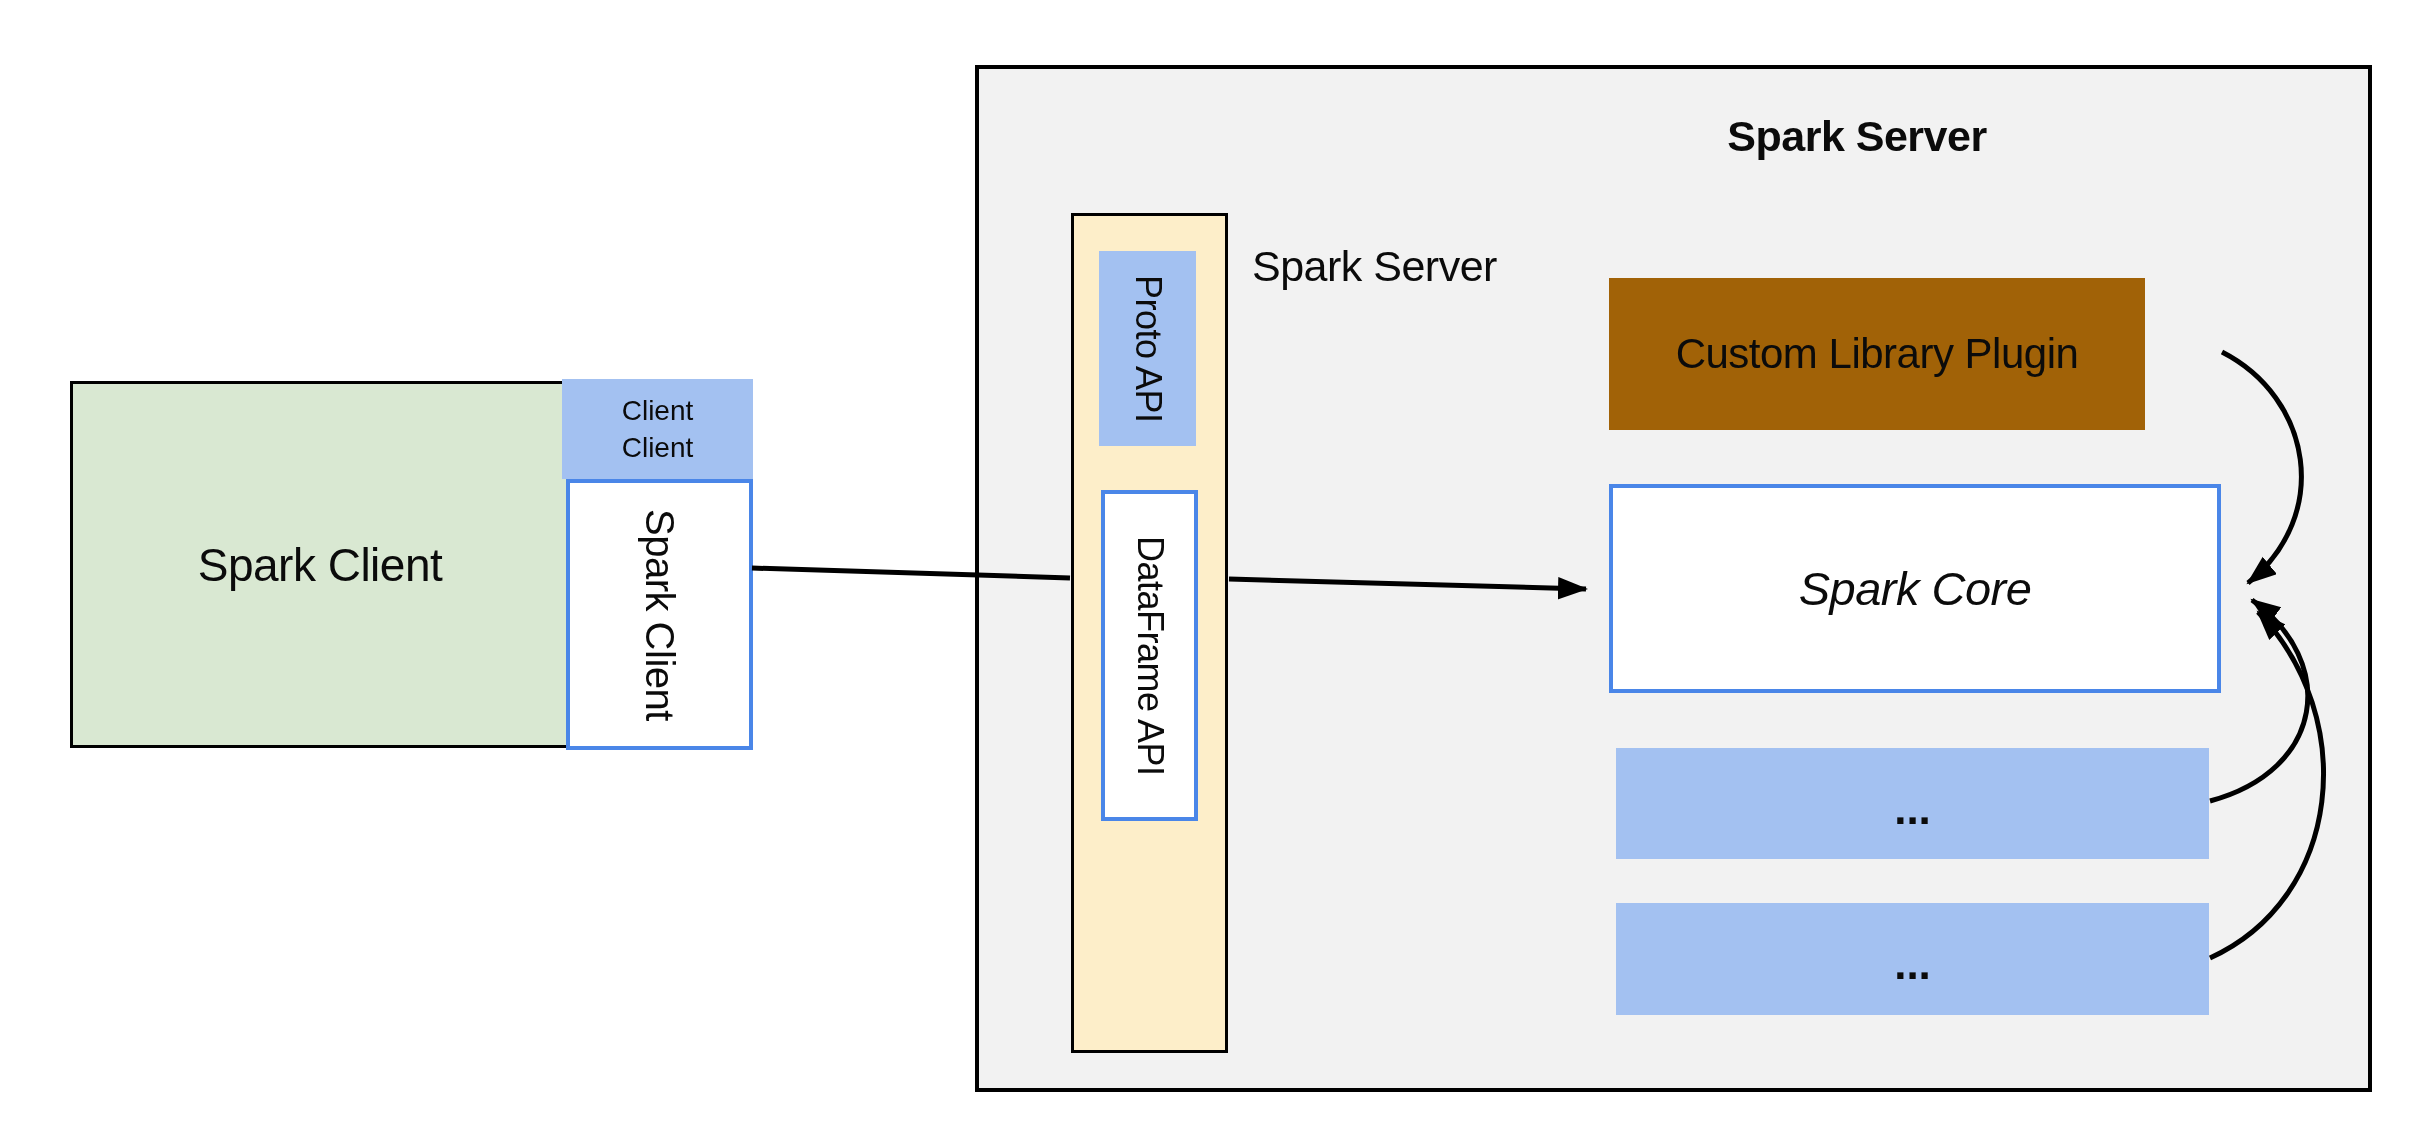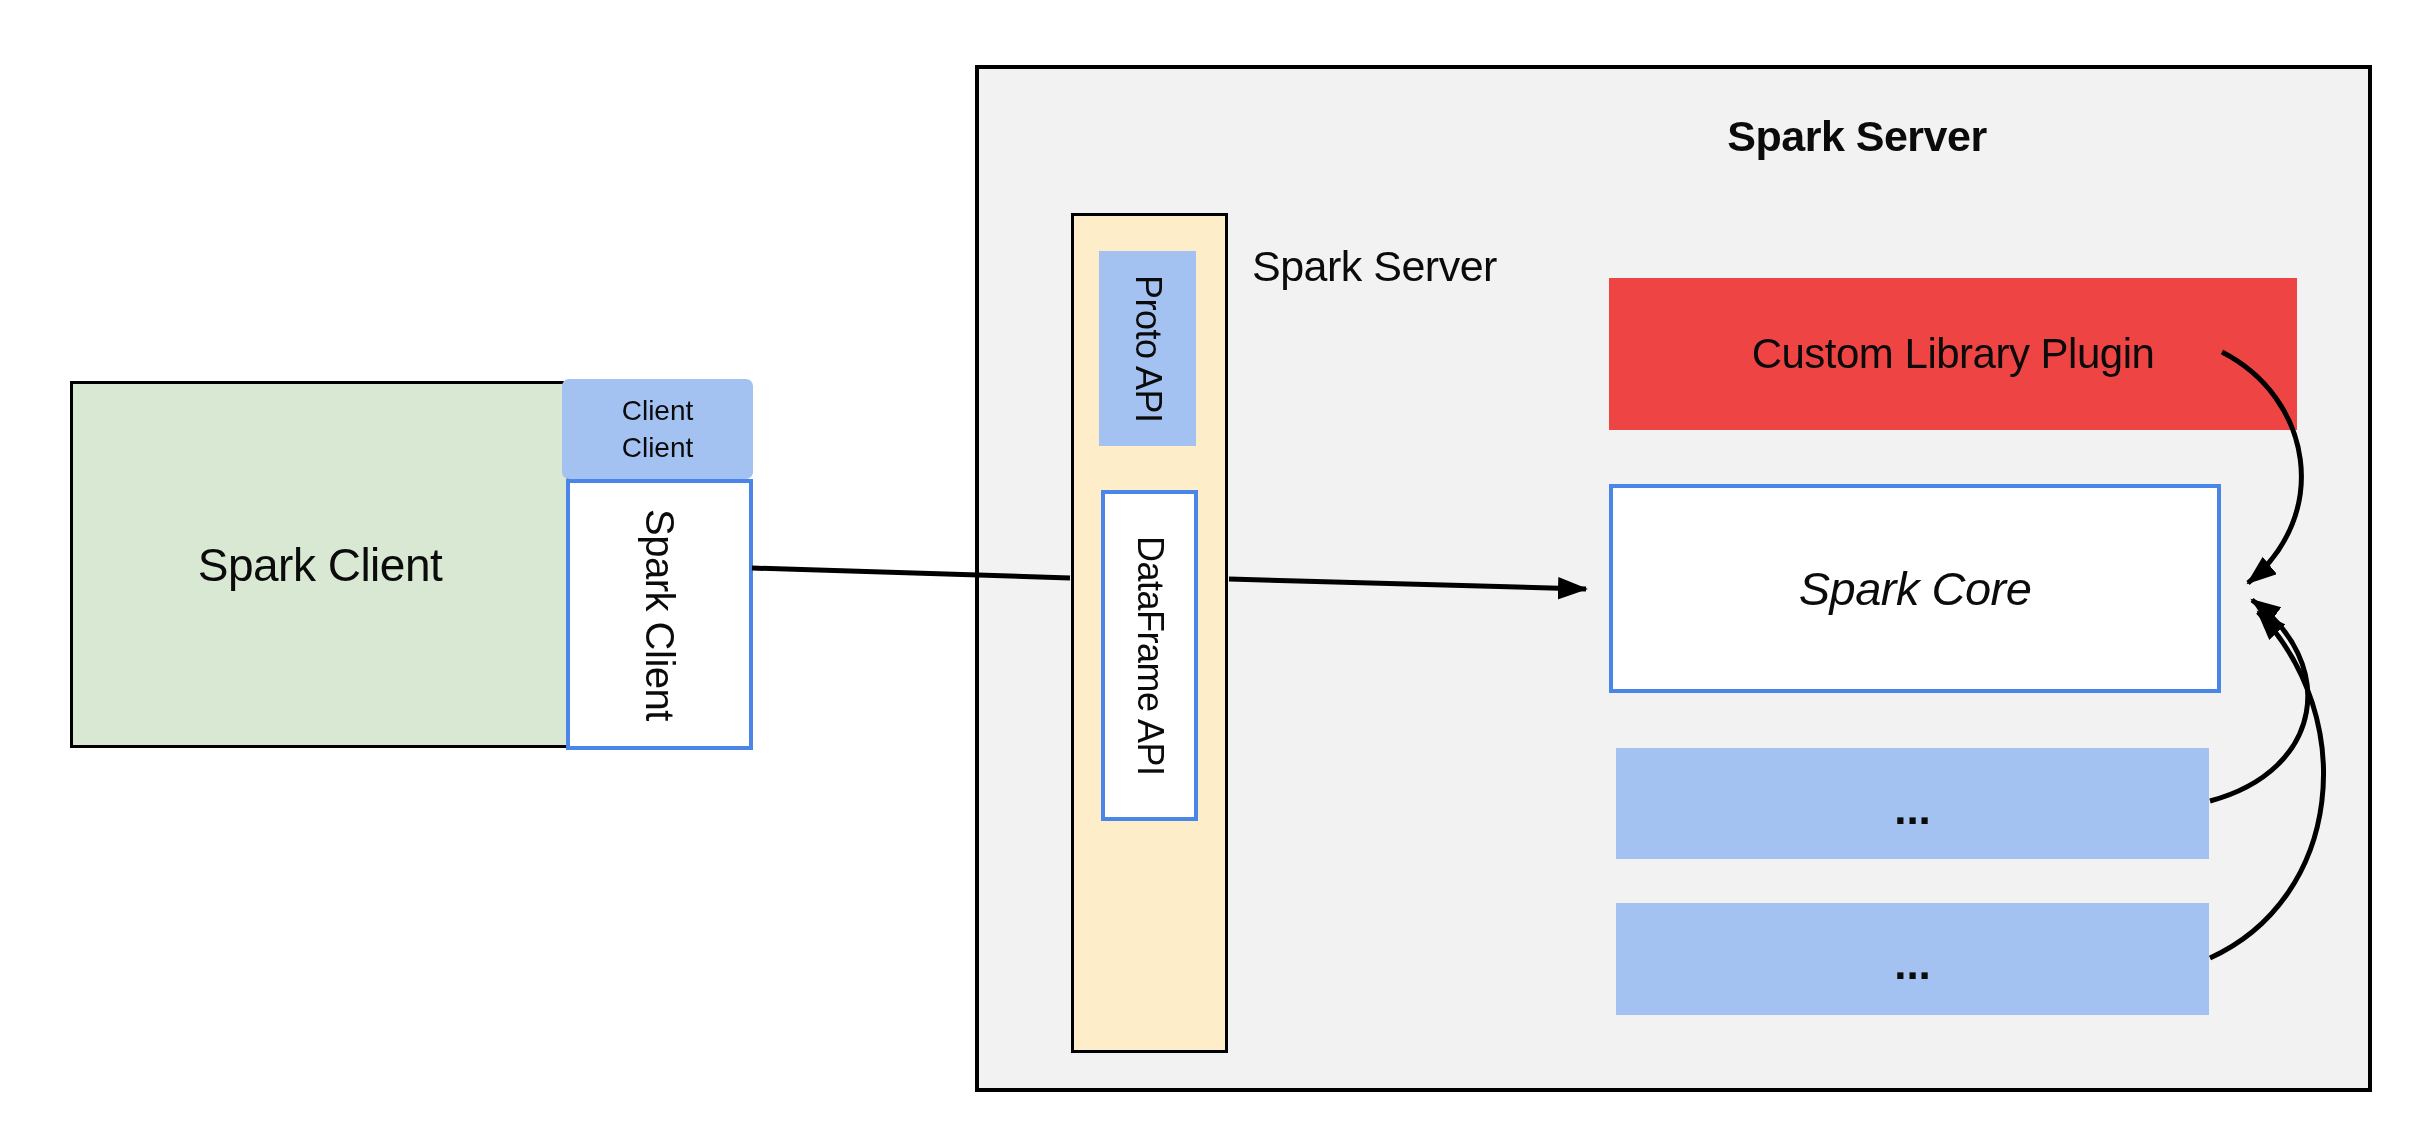--- a/index.html
+++ b/index.html
@@ -12,21 +12,21 @@
   
   .green-box{
     left:70px;top:381px;width:500px;height:367px;
     background:#d9e8d2;border:3px solid #000;
     display:flex;align-items:center;justify-content:center;
   }
   .green-box .lbl{font-size:46px;line-height:68px;text-align:center;letter-spacing:-0.5px;}
   .client-package{
     left:562px;top:379px;width:191px;height:100px;
     background:#a3c1f1;
-    display:flex;flex-direction:column;align-items:center;justify-content:center;border-radius:7px;
+    display:flex;flex-direction:column;align-items:center;justify-content:center;
   }
   .client-package .lbl{font-size:28px;line-height:37px;text-align:center;}
   .spark-client{
     left:566px;top:479px;width:187px;height:271px;
     background:#fff;border:4px solid #4a86e8;
     display:flex;align-items:center;justify-content:center;
   }
   .vtext{
     writing-mode:vertical-rl;text-orientation:sideways;
     white-space:nowrap;letter-spacing:-0.5px;
@@ -62,22 +62,22 @@
     left:1252px;top:240px;width:330px;
     font-size:43px;line-height:53px;text-align:left;letter-spacing:-0.5px;
   }
 
   
   .server-title{
     left:1657px;top:112px;width:400px;
     font-size:43px;font-weight:bold;text-align:center;letter-spacing:-0.5px;
   }
   .plugin-box{
-    left:1609px;top:278px;width:688px;height:152px;
-    background:#ef4444;
+    left:1609px;top:278px;width:536px;height:152px;
+    background:#a16207;
     display:flex;align-items:center;justify-content:center;
   }
   .plugin-box .lbl{font-size:42px;letter-spacing:-0.5px;}
   .core-box{
     left:1609px;top:484px;width:612px;height:209px;
     background:#fff;border:4px solid #4a86e8;
     display:flex;align-items:center;justify-content:center;font-style:italic;
   }
   .core-box .lbl{font-size:47px;letter-spacing:-0.5px;}
   .slot-box{

